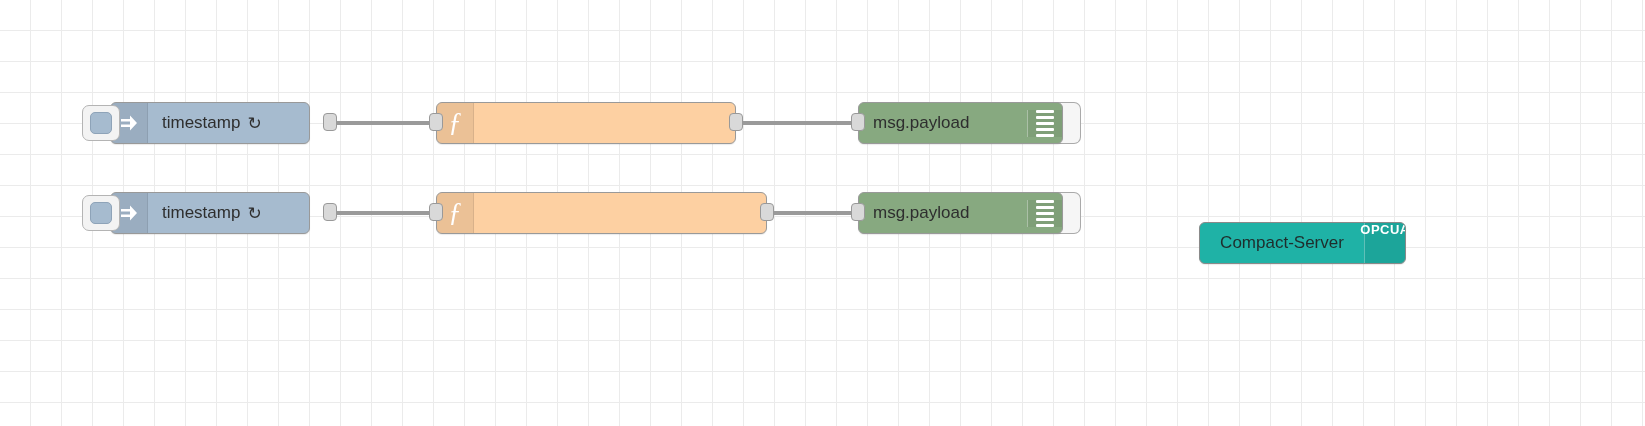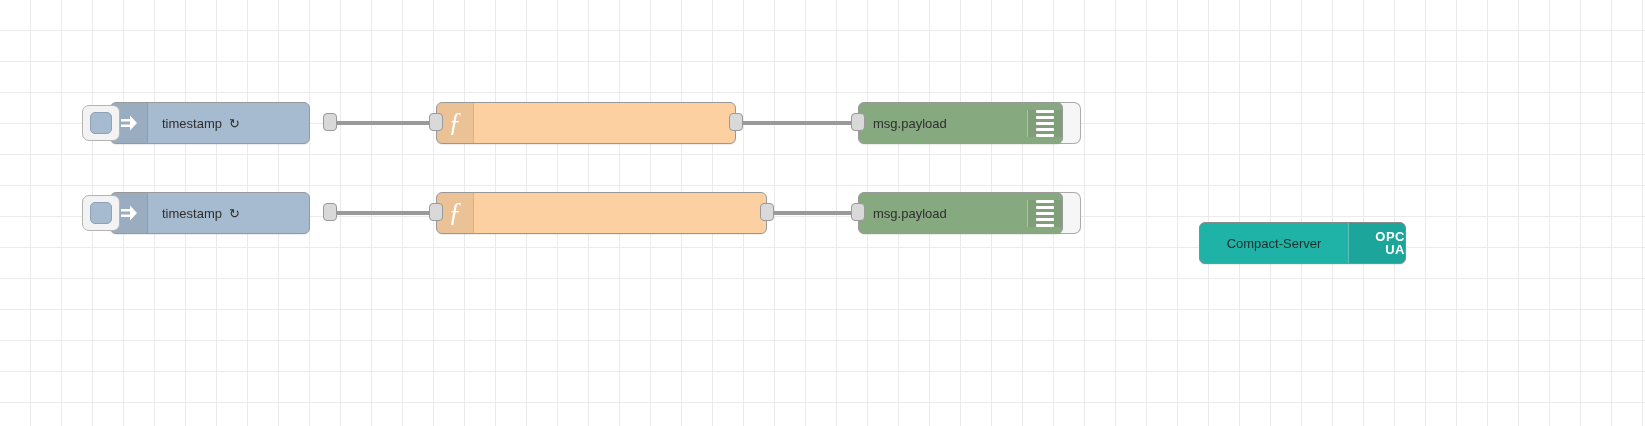--- a/index.html
+++ b/index.html
@@ -49,21 +49,21 @@
     display: flex;
     align-items: stretch;
     overflow: hidden;
     box-shadow: 0 1px 1px rgba(0,0,0,0.08);
   }
   .node-label {
     flex: 1 1 auto;
     display: flex;
     align-items: center;
     padding: 0 14px;
-    font-size: 13px;
+    font-size: 17px;
     color: #2e2e2e;
     white-space: nowrap;
   }
 
   
   .inject-wrap {
     position: absolute;
     display: flex;
     align-items: center;
   }
@@ -163,27 +163,26 @@
     border-color: #8a8a8a;
   }
   .node.opcua .node-label {
     color: #1f2d2c;
     justify-content: center;
   }
   .opcua-badge {
     flex: 0 0 auto;
     width: 40px;
     display: flex;
-    flex-direction: column;
-    align-items: flex-end;
+    flex-direction: row;
+    align-items: flex-start;
     justify-content: center;
     background: rgba(0,0,0,0.07);
     border-left: 1px solid rgba(255,255,255,0.3);
     line-height: 1.02;
-    padding-left: 16px;
   }
   .opcua-badge span {
     color: #ffffff;
     font-size: 13px;
     font-weight: bold;
     letter-spacing: 0.5px;
   }
 
   
   .port {

